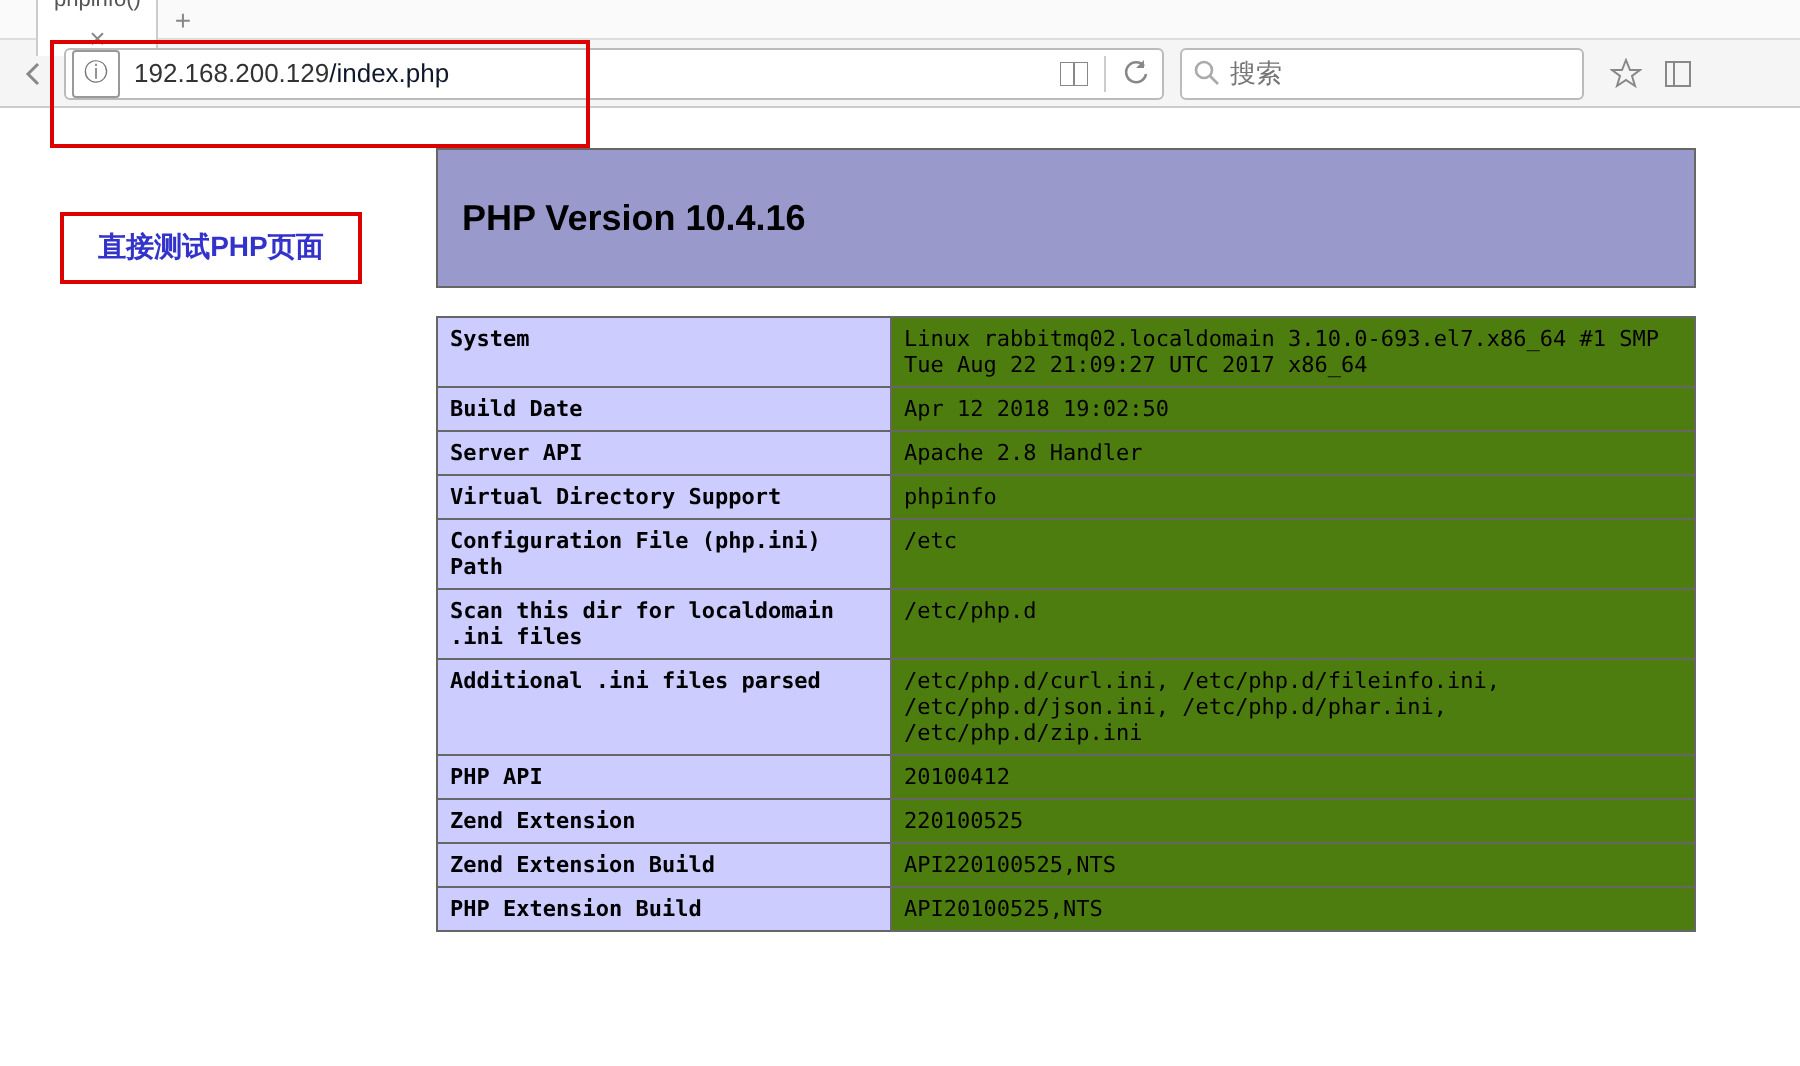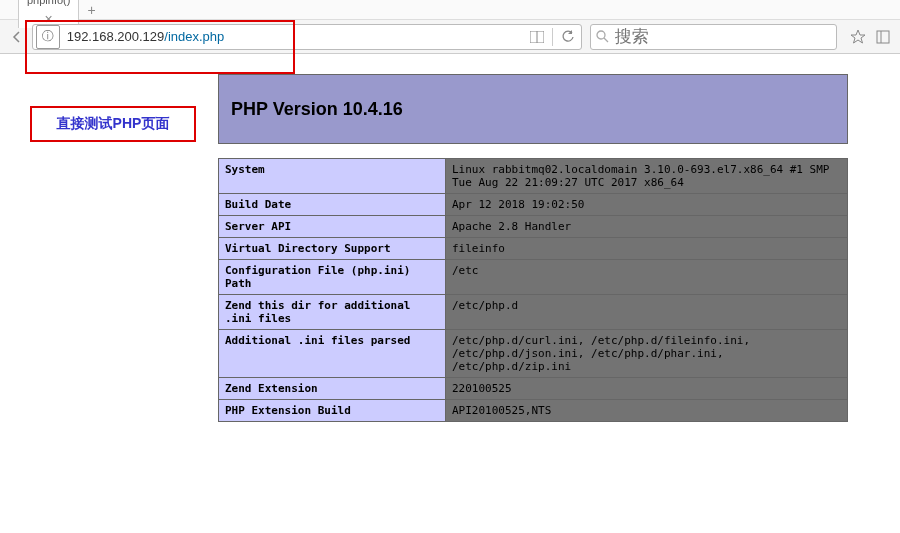--- a/index.html
+++ b/index.html
@@ -8,42 +8,42 @@
     .tab-bar { height: 20px; display: flex; align-items: center; padding-left: 18px; background: #fafafa; border-bottom: 1px solid #ddd; }
     .tab { display: flex; align-items: center; gap: 6px; padding: 2px 8px; background: #fff; border: 1px solid #ccc; border-bottom: none; font-size: 11px; color: #555; border-radius: 3px 3px 0 0; flex-direction: column; }
     .tab-close { cursor: pointer; color: #888; font-size: 14px; line-height: 1; }
     .tab-add { margin-left: 8px; color: #888; font-size: 14px; cursor: pointer; }
     
     .nav-bar { height: 34px; display: flex; align-items: center; padding: 0 6px; gap: 4px; background: #f5f5f5; border-bottom: 1px solid #ccc; }
     .nav-btn { width: 22px; height: 22px; display: flex; align-items: center; justify-content: center; color: #888; cursor: pointer; border-radius: 2px; }
     .url-bar { flex: 0 0 550px; height: 26px; display: flex; align-items: center; border: 1px solid #bbb; border-radius: 3px; background: #fff; position: relative; }
     .url-info-icon { width: 24px; height: 24px; display: flex; align-items: center; justify-content: center; border: 1px solid #999; border-radius: 2px; margin: 0 3px; color: #777; font-size: 12px; }
     .url-text { flex: 1; padding: 0 4px; font-size: 13px; color: #333; }
-    .url-gray { color: #0369a1; }
+    .url-gray { color: #0f172a; }
     .url-action { width: 26px; display: flex; align-items: center; justify-content: center; color: #888; cursor: pointer; }
     .url-divider { width: 1px; height: 18px; background: #ccc; margin: 0 2px; }
     .search-bar { flex: 0 0 180px; height: 26px; display: flex; align-items: center; border: 1px solid #bbb; border-radius: 3px; background: #fff; margin-left: 4px; }
     .search-icon { width: 24px; display: flex; align-items: center; justify-content: center; color: #aaa; }
-    .search-input { border: none; outline: none; font-size: 17px; color: #000000; flex: 1; background: transparent; }
+    .search-input { border: none; outline: none; font-size: 13px; color: #000000; flex: 1; background: transparent; }
     
     .red-box-url { position: absolute; top: 20px; left: 25px; width: 270px; height: 54px; border: 2px solid #d00; z-index: 10; pointer-events: none; }
     
-    .annotation { position: absolute; top: 106px; left: 30px; width: 166px; height: 36px; border: 2px solid #d00; display: flex; align-items: center; justify-content: center; color: #33c; font-size: 14px; font-weight: bold; background: #fff; }
+    .annotation { position: absolute; top: 106px; left: 30px; width: 151px; height: 36px; border: 2px solid #d00; display: flex; align-items: center; justify-content: center; color: #33c; font-size: 14px; font-weight: bold; background: #fff; }
     
     .content { margin-left: 218px; margin-top: 20px; width: 630px; }
     
     .header-box { border: 1px solid #666; background: #9999cc; padding: 8px 12px; display: flex; align-items: center; justify-content: space-between; height: 70px; }
     .header-title { font-family: Verdana, sans-serif; font-size: 18px; font-weight: bold; color: #000; }
     .php-logo { width: 92px; height: 48px; background: #8892bf; border-radius: 50%; display: flex; align-items: center; justify-content: center; position: relative; }
     .php-logo-inner { font-family: Verdana, sans-serif; font-size: 24px; font-weight: bold; font-style: italic; color: #000; letter-spacing: -1px; }
     
     .info-table { width: 100%; border-collapse: collapse; margin-top: 14px; border: 1px solid #666; }
     .info-table td { border: 1px solid #666; padding: 4px 6px; font-family: Verdana, monospace; font-size: 11px; color: #000; vertical-align: top; }
     .info-table td.label { background: #ccccff; font-weight: bold; width: 227px; }
-    .info-table td.value { background: #737373; }
+    .info-table td.value { background: #4d7c0f; }
   </style>
 </head>
 <body>
 
 <div class="tab-bar">
   <div class="tab">
     <span>phpinfo()</span>
     <span class="tab-close">×</span>
   </div>
   <span class="tab-add">+</span>
@@ -115,37 +115,45 @@
         <tr>
           <td class="label">Build Date</td>
           <td class="value">Apr 12 2018 19:02:50</td>
         </tr>
         <tr>
           <td class="label">Server API</td>
           <td class="value">Apache 2.8 Handler</td>
         </tr>
         <tr>
           <td class="label">Virtual Directory Support</td>
-          <td class="value">fileinfo</td>
+          <td class="value">phpinfo</td>
         </tr>
         <tr>
           <td class="label">Configuration File (php.ini) Path</td>
           <td class="value">/etc</td>
         </tr>
         <tr>
-          <td class="label">Zend this dir for additional .ini files</td>
+          <td class="label">Scan this dir for localdomain .ini files</td>
           <td class="value">/etc/php.d</td>
         </tr>
         <tr>
           <td class="label">Additional .ini files parsed</td>
           <td class="value">/etc/php.d/curl.ini, /etc/php.d/fileinfo.ini, /etc/php.d/json.ini, /etc/php.d/phar.ini, /etc/php.d/zip.ini</td>
         </tr>
         <tr>
+          <td class="label">PHP API</td>
+          <td class="value">20100412</td>
+        </tr>
+        <tr>
           <td class="label">Zend Extension</td>
           <td class="value">220100525</td>
+        </tr>
+        <tr>
+          <td class="label">Zend Extension Build</td>
+          <td class="value">API220100525,NTS</td>
         </tr>
         <tr>
           <td class="label">PHP Extension Build</td>
           <td class="value">API20100525,NTS</td>
         </tr>
       </tbody>
   </table>
 </div>
 
 </body></html>

